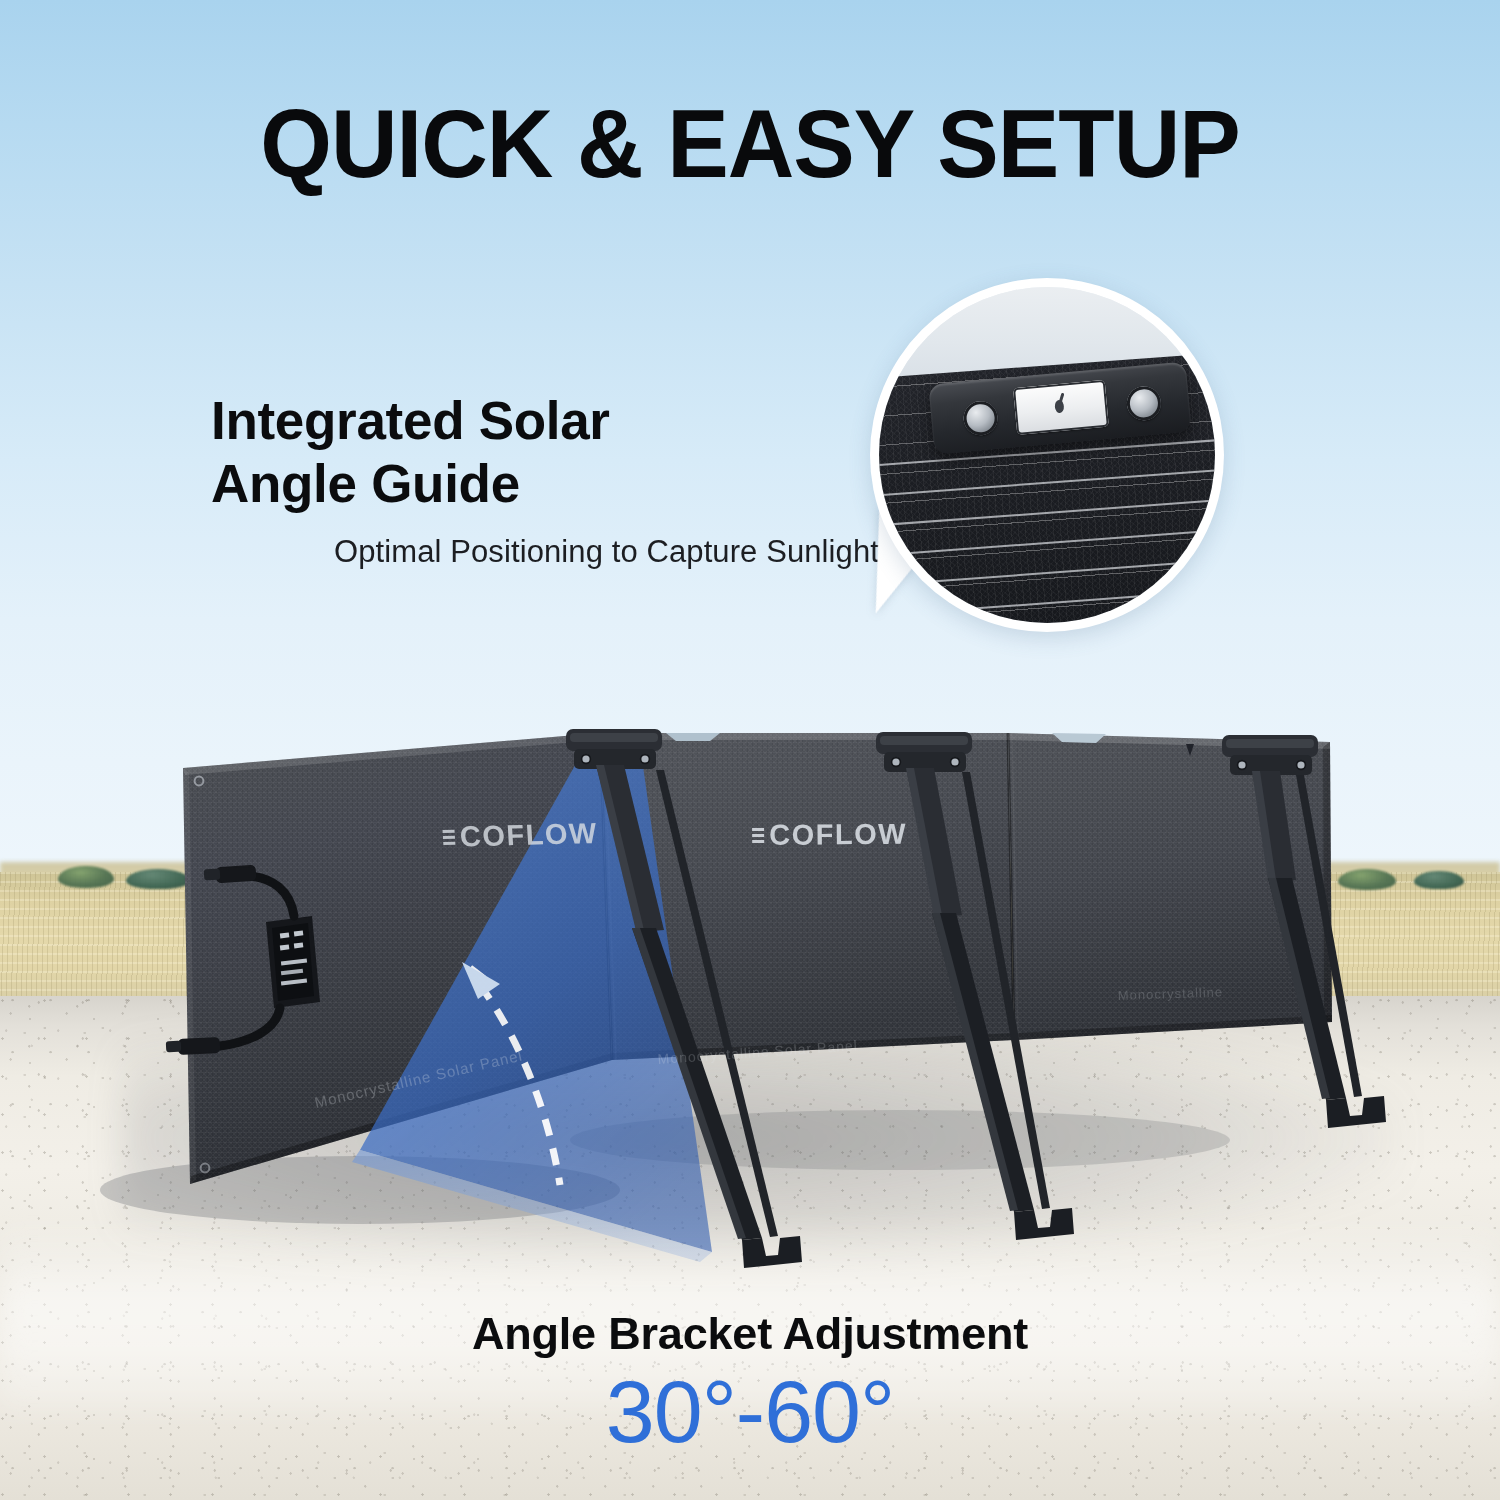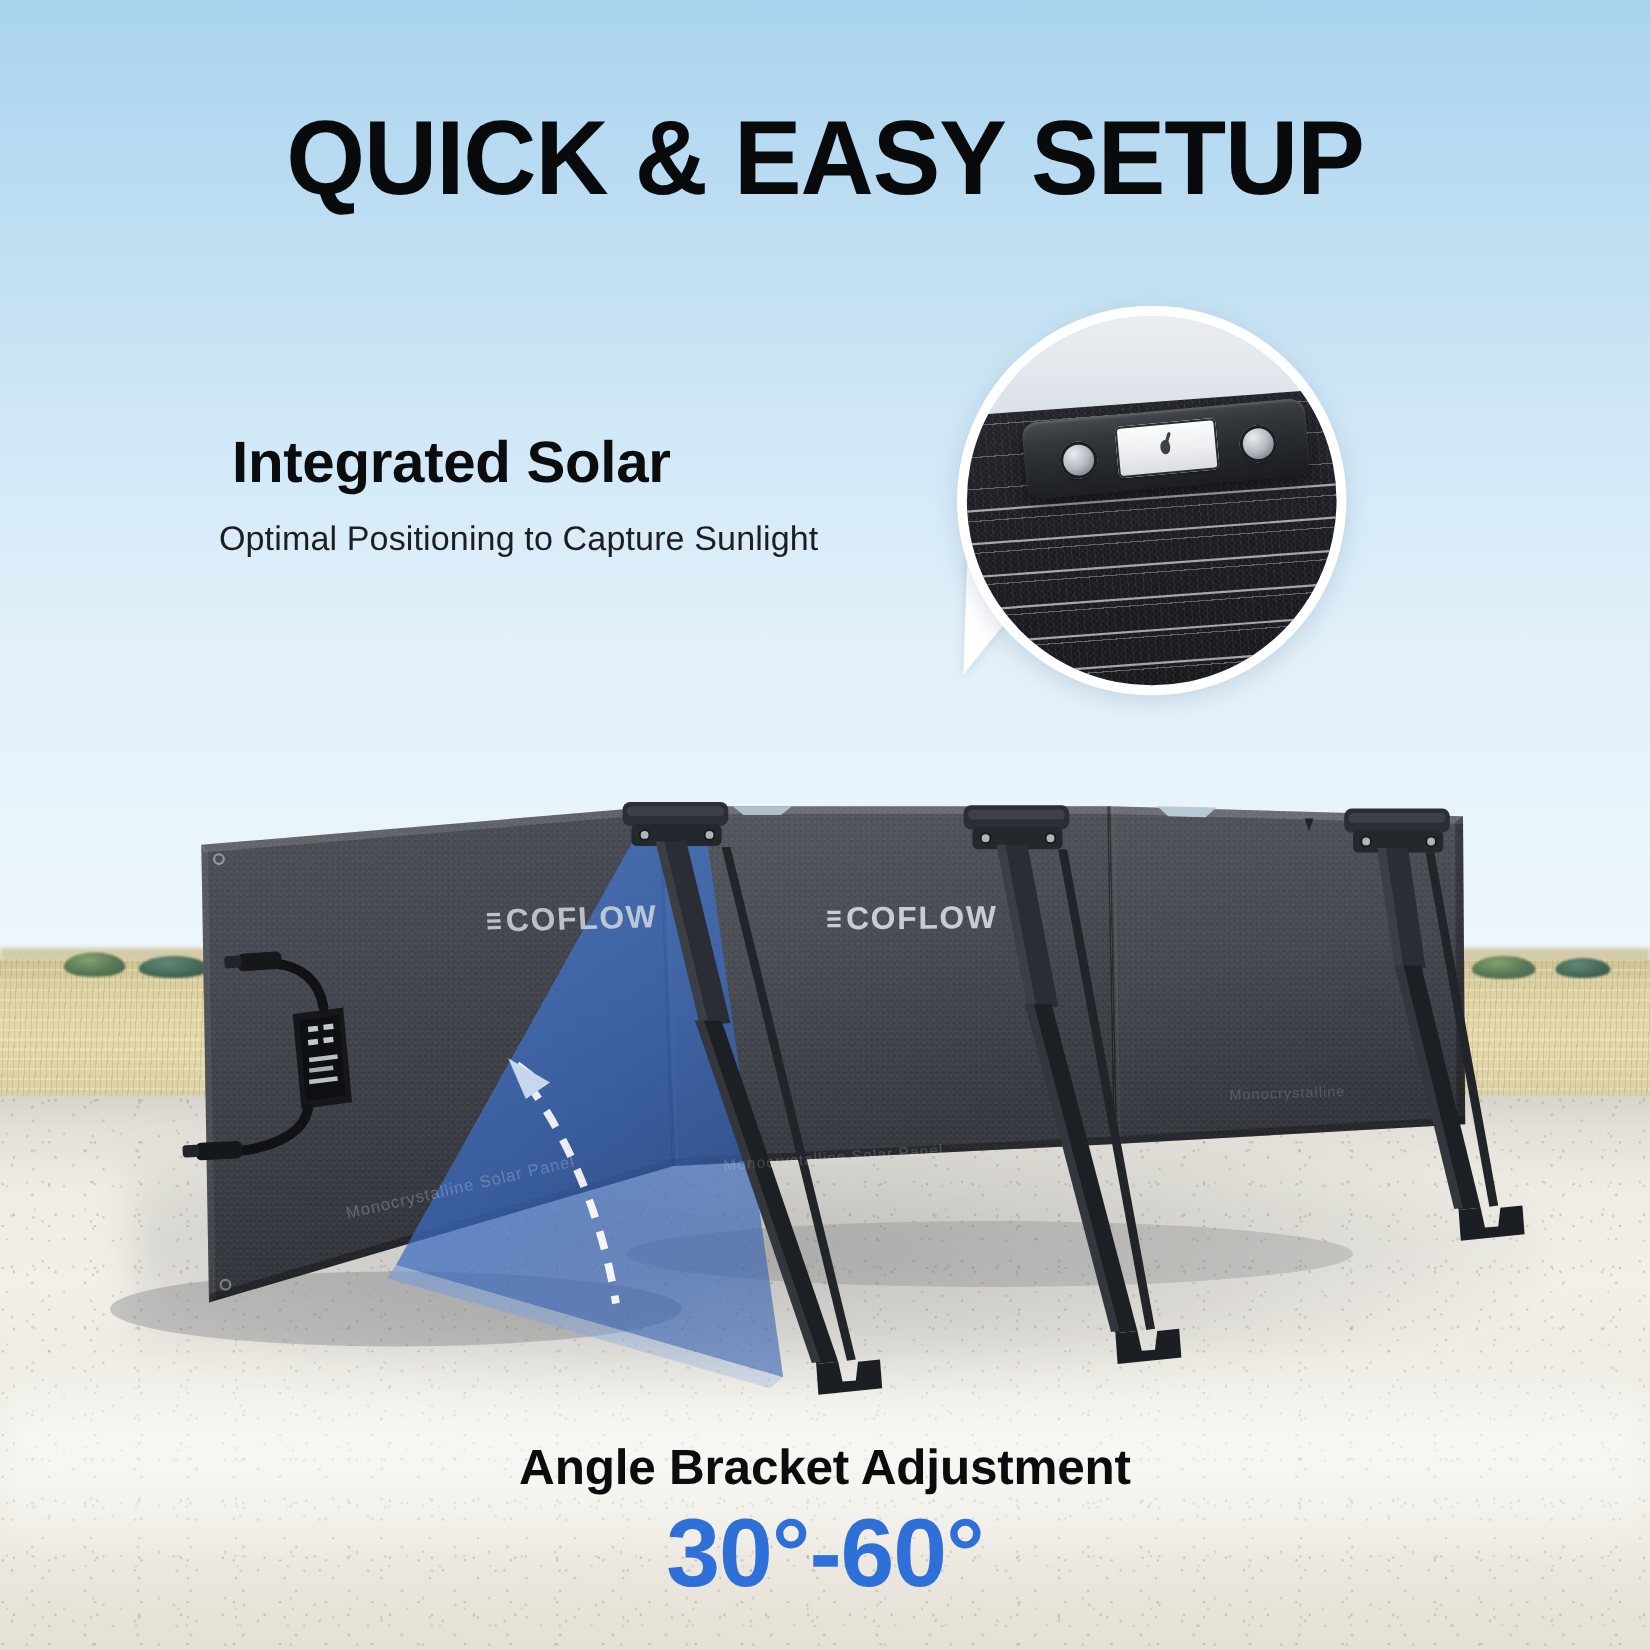--- a/index.html
+++ b/index.html
@@ -100,21 +100,21 @@
   }
 
   
   .feature-block{position:absolute;left:199px;top:378px;width:680px;}
   .feature-title{
     font-size:53px;font-weight:bold;line-height:1.18;color:#0b0c0e;
     letter-spacing:-.3px;margin:12px;
   }
   .feature-sub{
     margin-top:18px;font-size:31px;font-weight:normal;color:#1c1e22;
-    letter-spacing:.1px;line-height:1.25;
+    letter-spacing:.1px;line-height:1.25;text-align:right;
   }
 
   
   .callout{
     position:absolute;left:870px;top:278px;width:354px;height:354px;
   }
   .callout-tail{
     position:absolute;left:8px;top:238px;width:0;height:0;
     border-left:26px solid transparent;border-right:44px solid transparent;
     border-top:104px solid #ffffff;
@@ -183,21 +183,21 @@
   
   .panel-wrap{position:absolute;left:0;top:0;width:1500px;height:1500px;}
   .panel-svg{position:absolute;left:0;top:0;}
 
   
   .bottom-cap{position:absolute;left:0;top:1308px;width:1500px;text-align:center;}
   .bottom-title{
     font-size:45px;font-weight:bold;color:#0b0c0e;letter-spacing:-.2px;
   }
   .bottom-value{
-    margin-top:6px;font-size:88px;font-weight:bold;color:#2f6fd8;
+    margin-top:6px;font-size:88px;font-weight:normal;color:#2f6fd8;
     letter-spacing:-1px;line-height:1.05;
   }
 </style>
 </head>
 <body>
 
 <div id="stage">
 
   <div class="sky"></div>
   <div class="hillband"></div>
@@ -403,20 +403,21 @@
         <text x="1118" y="1000" font-family="Liberation Sans, sans-serif" font-size="13" letter-spacing="1" fill="#e4e9ee" transform="rotate(-2 1118 1000)">Monocrystalline</text>
       </g>
     </svg>
   </div>
 
   <div class="headline">QUICK &amp; EASY SETUP</div>
 
   <div class="feature-block">
     <div class="feature-title">
       <div>Integrated Solar</div>
+      <div>Angle Guide</div>
     </div>
     <div class="feature-sub">Optimal Positioning to Capture Sunlight</div>
   </div>
 
   <div class="callout">
     <div class="callout-tail"></div>
     <div class="callout-ring"></div>
     <div class="callout-inner">
       <div class="co-sky"></div>
       <div class="co-panelface">

